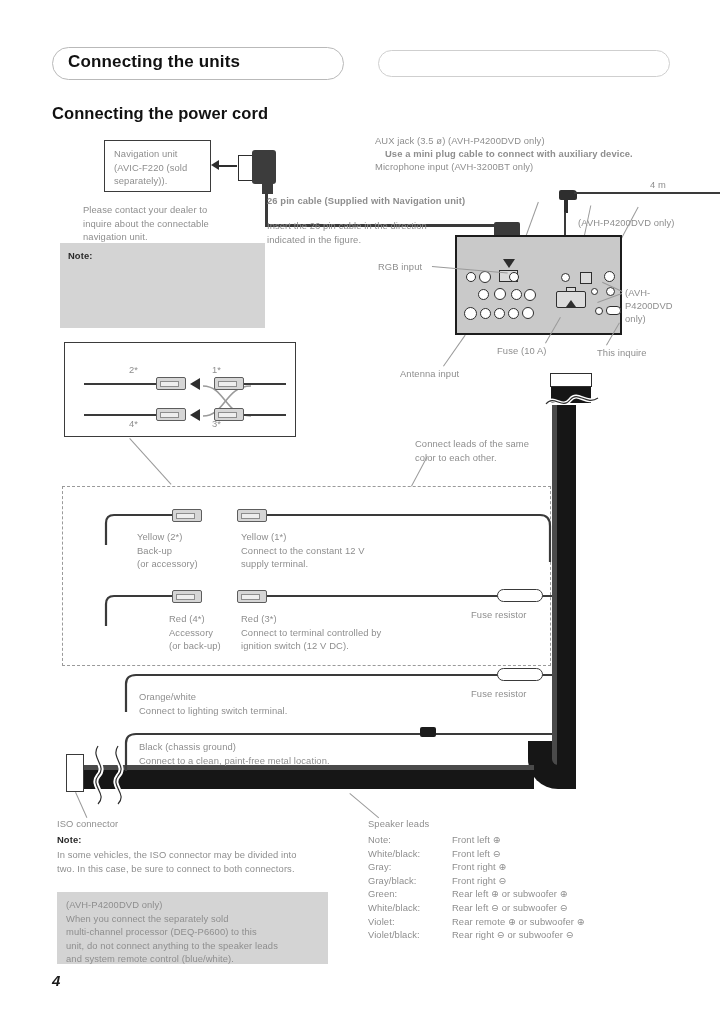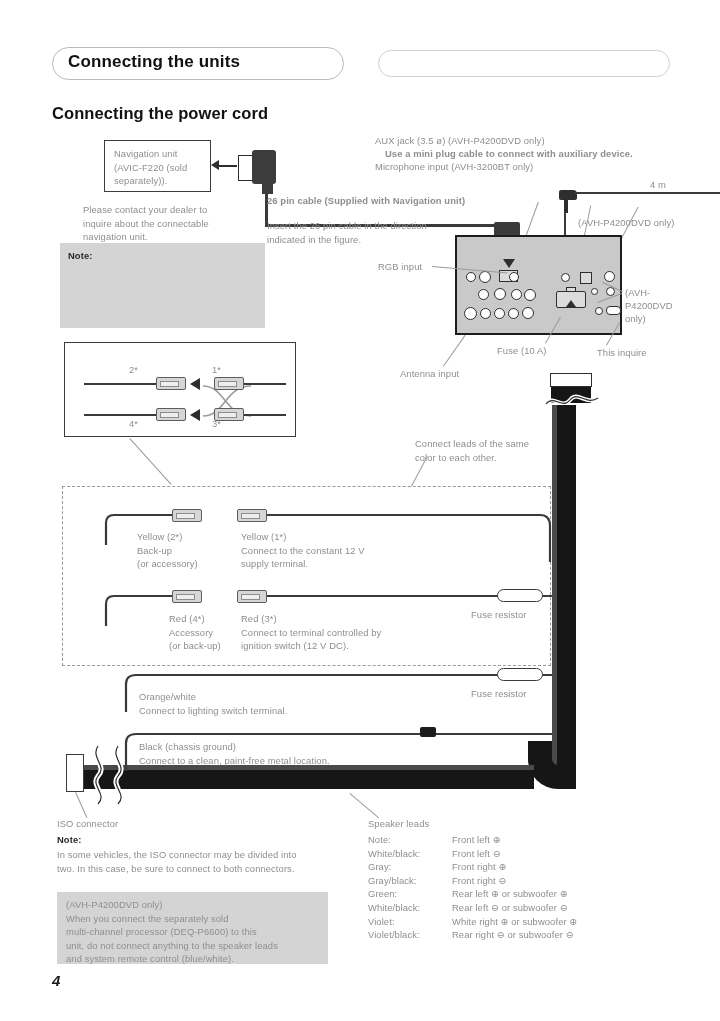--- a/index.html
+++ b/index.html
@@ -333,21 +333,21 @@
   <div class="sp-row">
     <span class="txt sp-c1">Green:</span>
     <span class="txt">Rear left ⊕ or subwoofer ⊕</span>
   </div>
   <div class="sp-row">
     <span class="txt sp-c1">White/black:</span>
     <span class="txt">Rear left ⊖ or subwoofer ⊖</span>
   </div>
   <div class="sp-row">
     <span class="txt sp-c1">Violet:</span>
-    <span class="txt">White right ⊕ or subwoofer ⊕</span>
+    <span class="txt">Rear remote ⊕ or subwoofer ⊕</span>
   </div>
   <div class="sp-row">
     <span class="txt sp-c1">Violet/black:</span>
     <span class="txt">Rear right ⊖ or subwoofer ⊖</span>
   </div>
 </div>
 
 <div class="abs graybox" id="bottombox">
   <div class="pad">
     <div class="txt">(AVH-P4200DVD only)

